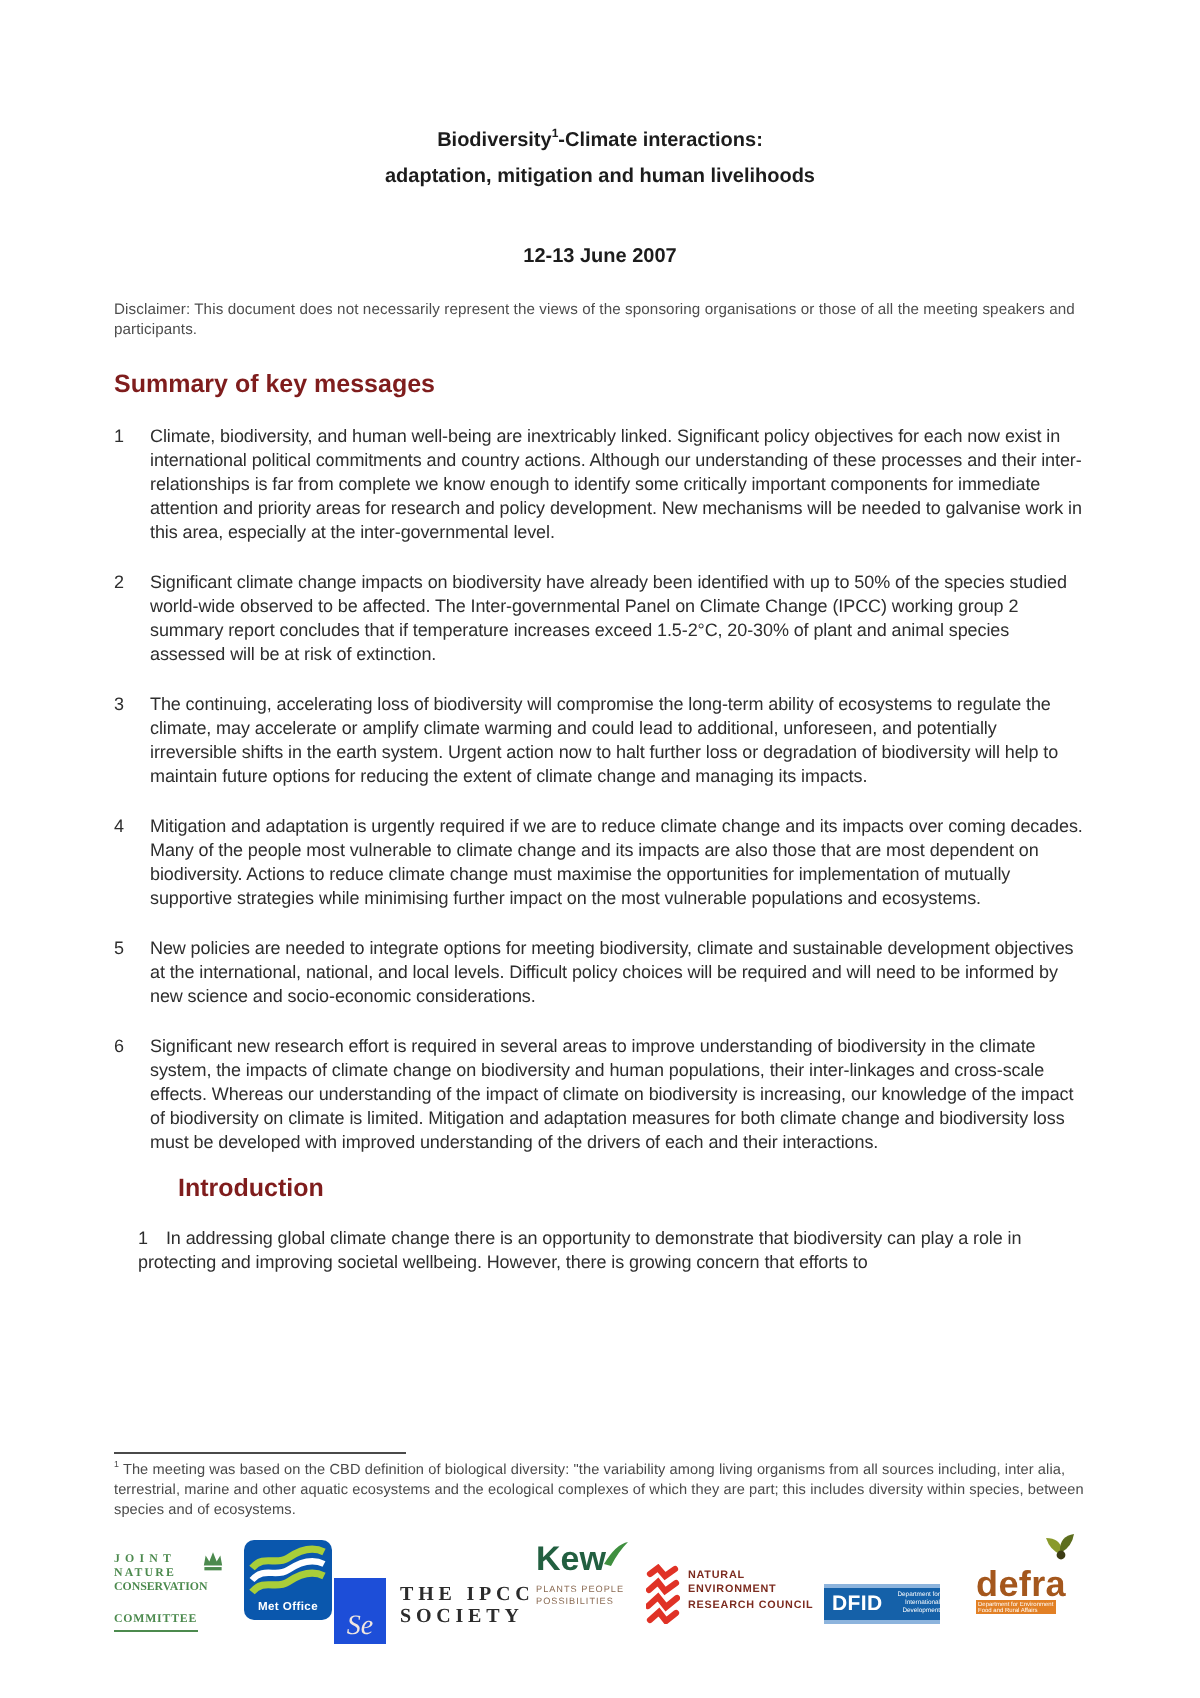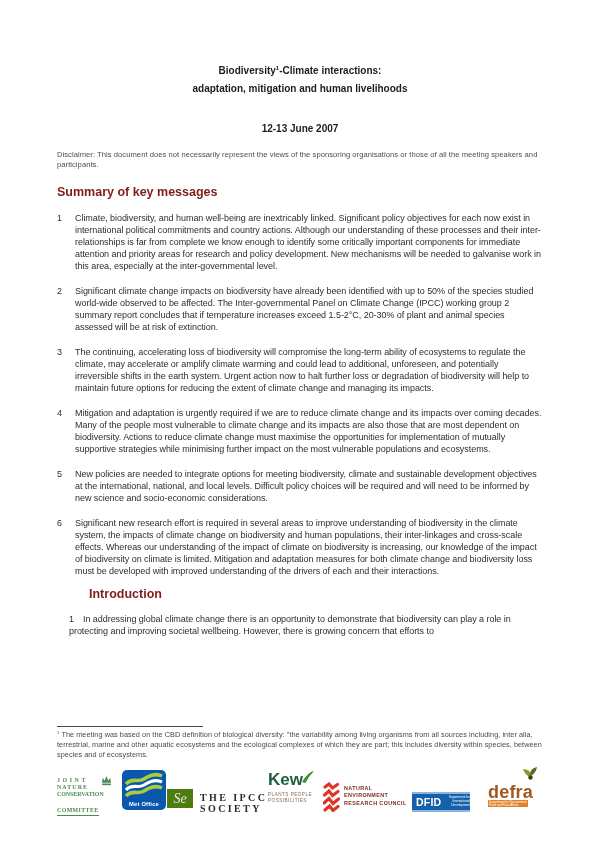--- a/index.html
+++ b/index.html
@@ -56,21 +56,21 @@
   .jncc .crown{position:absolute;top:-2px;right:2px;}
 
   .met{left:65px;top:5px;width:44px;height:40px;}
   .met-label{
     position:absolute;left:0;right:0;bottom:3px;text-align:center;
     color:#ffffff;font-size:5.8px;font-weight:bold;letter-spacing:0.2px;
   }
 
   .rs{left:110px;top:24px;display:flex;align-items:flex-start;}
   .rs-box{
-    width:26px;height:19px;background:#4d7c0f;display:flex;align-items:center;justify-content:center;
+    width:26px;height:33px;background:#1d4ed8;display:flex;align-items:flex-end;justify-content:center;
   }
   .rs-mono{font-family:"Liberation Serif",serif;font-style:italic;font-size:14px;color:#efe6e0;}
   .rs-name{
     margin-left:7px;margin-top:3px;font-family:"Liberation Serif",serif;font-size:10px;line-height:11px;
     letter-spacing:2.4px;color:#2b2b2b;font-weight:600;white-space:nowrap;
   }
 
   .kew{left:211px;top:6px;}
   .kew-word-row{display:flex;align-items:flex-start;}
   .kew-word{

